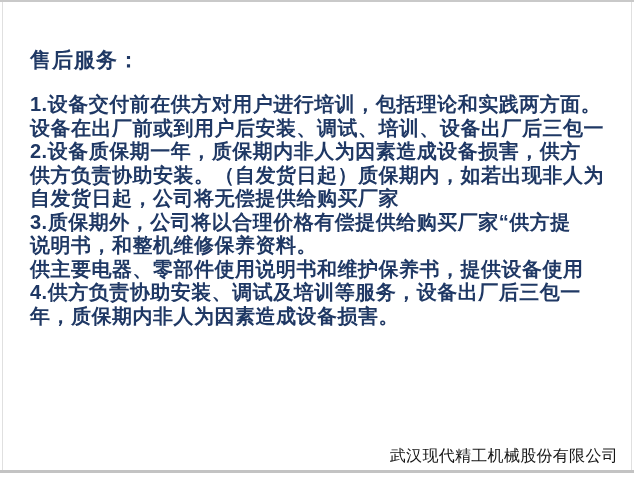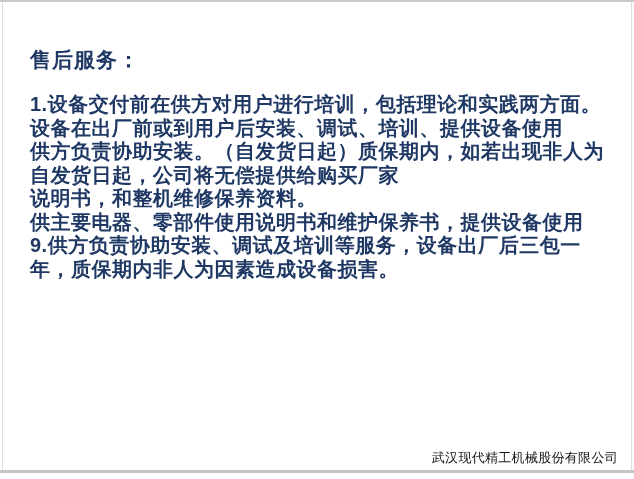--- a/index.html
+++ b/index.html
@@ -59,46 +59,48 @@
     line-height: 23.5px;
     letter-spacing: 0.5px;
   }
   .body-line {
     white-space: nowrap;
   }
   .footer-company {
     position: absolute;
     right: 16px;
     bottom: 12px;
-    font-size: 13px;
+    font-size: 16px;
     font-weight: normal;
     color: var(--footer-text, #151515);
     letter-spacing: 0.3px;
     white-space: nowrap;
   }
 </style>
 </head>
 <body>
 
 <div class="page">
 
   <div class="rule rule-top"></div>
   <div class="rule rule-left"></div>
   <div class="rule rule-right"></div>
 
   <div class="doc-title">售后服务：</div>
 
   <div class="body-block">
     <div class="body-line">1.设备交付前在供方对用户进行培训，包括理论和实践两方面。</div>
-    <div class="body-line">设备在出厂前或到用户后安装、调试、培训、提供设备使用</div>
+    <div class="body-line">设备在出厂前或到用户后安装、调试、培训、设备出厂后三包一</div>
+    <div class="body-line">2.设备质保期一年，质保期内非人为因素造成设备损害，供方</div>
     <div class="body-line">供方负责协助安装。（自发货日起）质保期内，如若出现非人为</div>
     <div class="body-line">自发货日起，公司将无偿提供给购买厂家</div>
+    <div class="body-line">3.质保期外，公司将以合理价格有偿提供给购买厂家“供方提</div>
     <div class="body-line">说明书，和整机维修保养资料。</div>
     <div class="body-line">供主要电器、零部件使用说明书和维护保养书，提供设备使用</div>
-    <div class="body-line">9.供方负责协助安装、调试及培训等服务，设备出厂后三包一</div>
+    <div class="body-line">4.供方负责协助安装、调试及培训等服务，设备出厂后三包一</div>
     <div class="body-line">年，质保期内非人为因素造成设备损害。</div>
   </div>
 
   <div class="footer-company">武汉现代精工机械股份有限公司</div>
 
   <div class="rule rule-bottom"></div>
 
 </div>
 
 </body></html>

